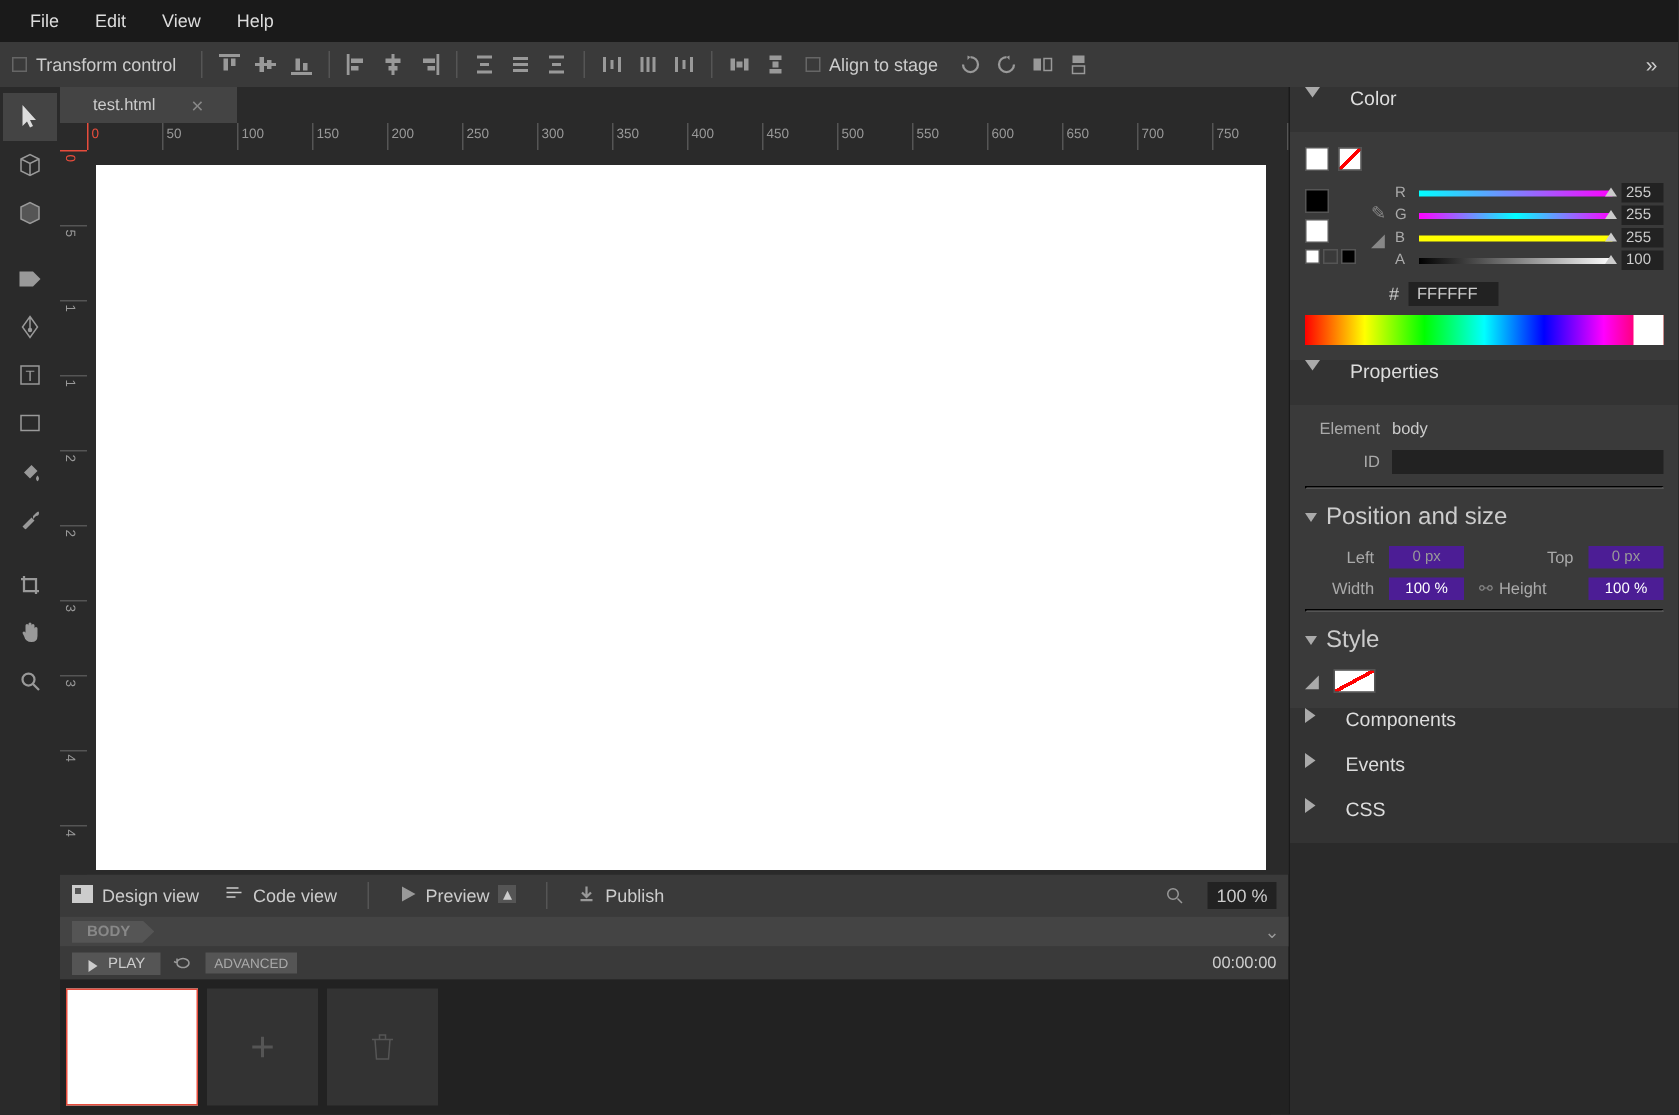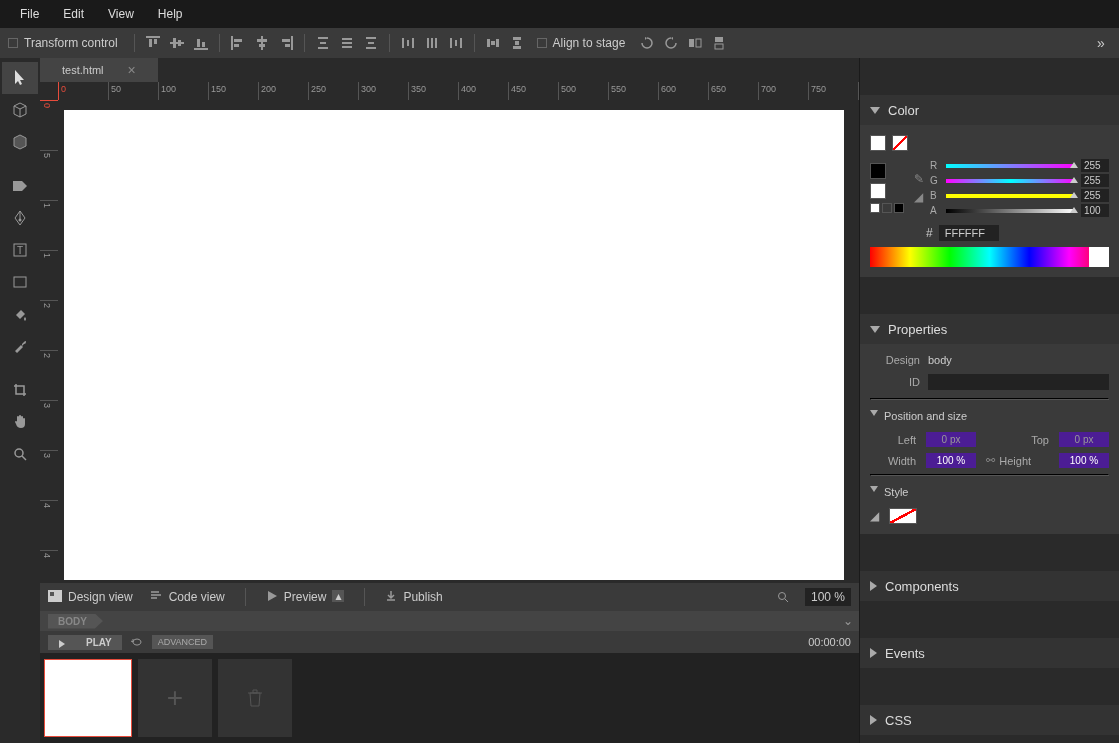--- a/index.html
+++ b/index.html
@@ -40,32 +40,32 @@
 .bottom-bar { height: 28px; background: #3a3a3a; display: flex; align-items: center; padding: 0 8px; gap: 16px; }
 .bb-item { display: flex; align-items: flex-start; gap: 6px; cursor: pointer; color: #ccc; }
 .bb-dropdown { width: 12px; height: 12px; background: #555; display: flex; align-items: center; justify-content: center; }
 .bb-spacer { flex: 1; }
 
 .breadcrumb { height: 20px; background: #444; display: flex; align-items: center; padding: 0 8px; position: relative; }
 .bc-item { background: #555; padding: 2px 16px 2px 10px; font-size: 10px; font-weight: bold; color: #888; clip-path: polygon(0 0, calc(100% - 8px) 0, 100% 50%, calc(100% - 8px) 100%, 0 100%); }
 .bc-expand { position: absolute; right: 6px; color: #999; cursor: pointer; }
 
 .timeline-bar { height: 22px; background: #3a3a3a; display: flex; align-items: center; padding: 0 8px; gap: 8px; }
-.play-btn { background: #555; padding: 2px 10px; display: flex; align-items: flex-end; gap: 20px; font-size: 10px; font-weight: bold; cursor: pointer; }
+.play-btn { background: #555; padding: 2px 10px; display: flex; align-items: flex-end; gap: 6px; font-size: 10px; font-weight: normal; cursor: pointer; }
 .tl-btn { color: #888; cursor: pointer; }
 .adv-btn { background: #555; padding: 2px 6px; font-size: 9px; color: #aaa; }
 .tl-time { margin-left: auto; font-size: 11px; color: #ccc; }
 
 .thumbs { height: 90px; background: #222; display: flex; align-items: center; padding: 0 4px; gap: 6px; }
 .thumb { width: 88px; height: 78px; border: 1px solid #e74c3c; background: #fff; cursor: pointer; }
 .thumb-btn { width: 74px; height: 78px; background: #333; display: flex; align-items: center; justify-content: center; cursor: pointer; color: #555; font-size: 28px; }
 
 
 .right-panel { width: 260px; background: #2a2a2a; display: flex; flex-direction: column; overflow-y: auto; border-left: 1px solid #1a1a1a; }
-.panel-header { height: 30px; background: #333; display: flex; align-items: center; padding: 0 10px; gap: 8px; cursor: pointer; color: #ddd; font-size: 13px; margin-top: 37px; }
+.panel-header { height: 30px; background: #333; display: flex; padding: 0 10px; gap: 20px; cursor: pointer; color: #ddd; font-size: 13px; }
 .panel-body { background: #3a3a3a; padding: 10px; }
 .triangle { width: 0; height: 0; border-left: 5px solid transparent; border-right: 5px solid transparent; border-top: 7px solid #aaa; }
 .triangle-right { width: 0; height: 0; border-top: 5px solid transparent; border-bottom: 5px solid transparent; border-left: 7px solid #aaa; }
 
 .color-swatches { display: flex; gap: 6px; margin-bottom: 8px; }
 .swatch { width: 16px; height: 16px; border: 1px solid #555; }
 .swatch.white { background: #fff; }
 .swatch.nofill { background: linear-gradient(to bottom right, #fff 0%, #fff 45%, red 45%, red 55%, #fff 55%, #fff 100%); }
 
 .color-row { display: flex; align-items: center; gap: 6px; }
@@ -85,21 +85,21 @@
 .hex-row { display: flex; align-items: center; gap: 6px; margin-top: 8px; margin-left: 56px; }
 .hex-input { background: #222; border: none; padding: 2px 6px; width: 60px; color: #ccc; font-size: 11px; }
 .spectrum { height: 20px; margin-top: 6px; background: linear-gradient(to right, red, yellow, lime, cyan, blue, magenta, red); position: relative; }
 .spectrum::after { content: ''; position: absolute; right: 0; top: 0; width: 20px; height: 100%; background: #fff; }
 
 .prop-row { display: flex; align-items: center; gap: 8px; margin-bottom: 8px; font-size: 11px; }
 .prop-label { width: 50px; text-align: right; color: #aaa; }
 .prop-val { color: #ccc; }
 .prop-input { background: #222; border: none; padding: 2px 4px; flex: 1; color: #ccc; font-size: 11px; }
 
-.sub-header { display: flex; align-items: flex-start; gap: 6px; padding: 4px 0; font-size: 11px; color: #ccc; }
+.sub-header { display: flex; align-items: center; gap: 6px; padding: 4px 0; font-size: 16px; color: #ccc; }
 .small-tri { width: 0; height: 0; border-left: 4px solid transparent; border-right: 4px solid transparent; border-top: 6px solid #aaa; }
 
 .pos-grid { display: grid; grid-template-columns: auto 50px auto 50px; gap: 6px 10px; align-items: center; font-size: 11px; margin: 6px 0; }
 .pos-label { color: #aaa; text-align: right; }
 .pos-input { background: #4c1d95; border: none; padding: 2px 4px; color: #999; font-size: 10px; text-align: center; }
 .pos-input.active { color: #fff; }
 .link-icon { color: #888; }
 
 svg { display: block; }
 </style>
@@ -495,21 +495,21 @@
       </div>
       <div class="spectrum"></div>
     </div>
 
     <div class="panel-header">
       <div class="triangle"></div>
       <span>Properties</span>
     </div>
     <div class="panel-body">
       <div class="prop-row">
-        <span class="prop-label">Design</span>
+        <span class="prop-label">Element</span>
         <span class="prop-val">body</span>
       </div>
       <div class="prop-row">
         <span class="prop-label">ID</span>
         <input class="prop-input" value="" style="">
       </div>
       <hr style="border-color:#555;margin:6px 0;">
       <div class="sub-header">
         <div class="small-tri"></div>
         <span>Position and size</span>

